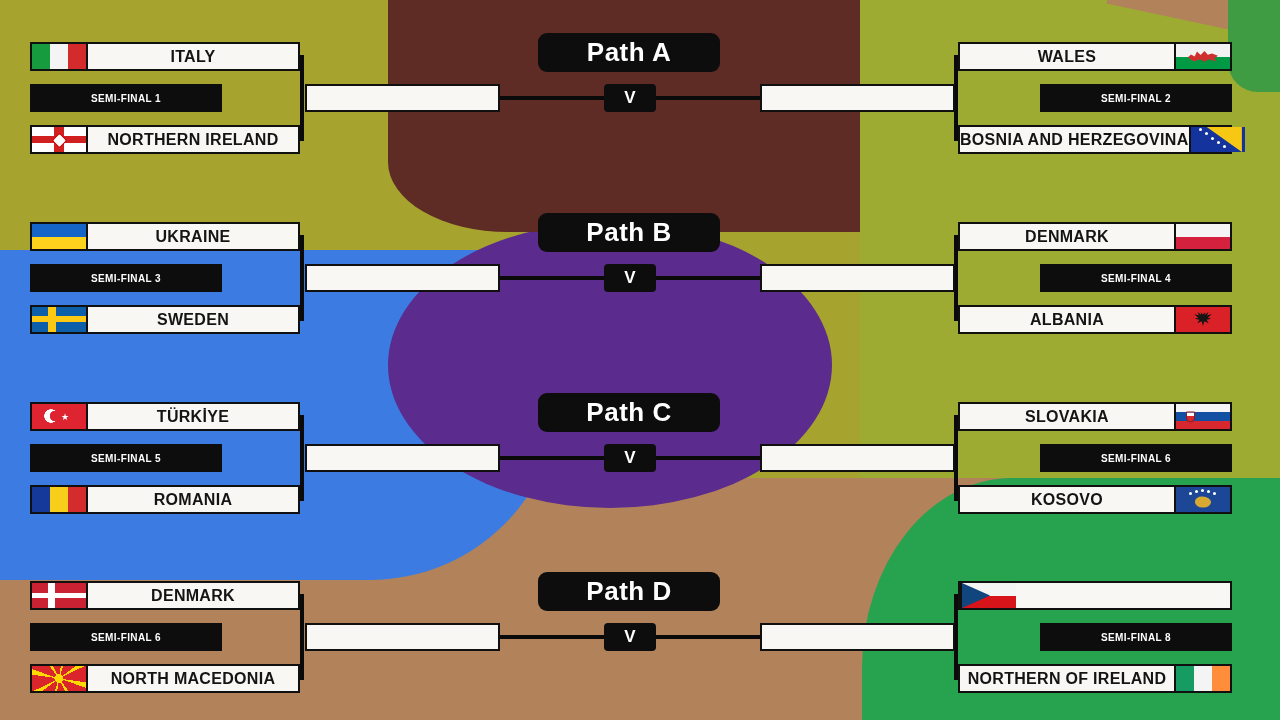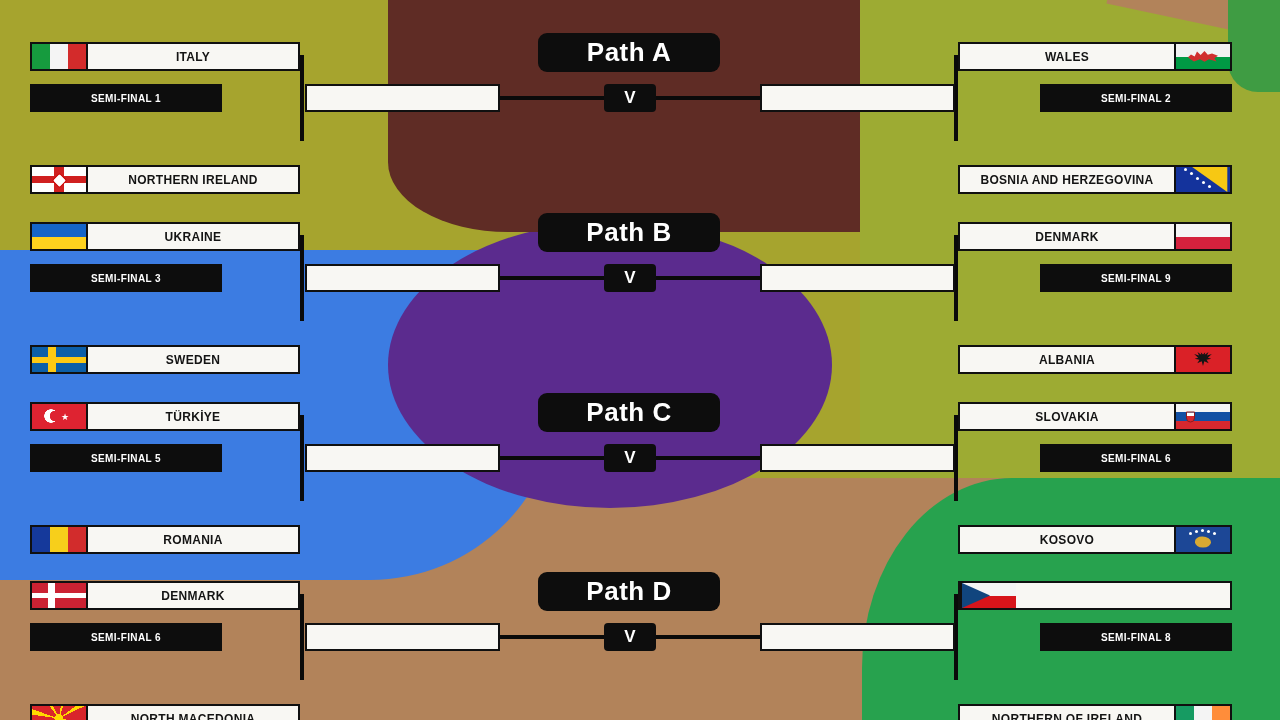--- a/index.html
+++ b/index.html
@@ -31,24 +31,24 @@
   .hline.l{left:498px;}
   .hline.r{left:654px;}
 
   .teambox{
     position:absolute;height:29px;box-sizing:border-box;
     background:#f8f7f3;border:2px solid #101010;
     display:flex;align-items:stretch;
   }
   .teambox.l{left:30px;width:270px;}
   .teambox.r{left:958px;width:274px;}
-  .t-top{top:0;} .t-bot{top:83px;margin-top:40px;}
+  .t-top{top:0;} .t-bot{top:83px;}
   .tname{
     flex:1;display:flex;align-items:center;justify-content:center;
-    font-size:12px;font-weight:700;color:#141414;letter-spacing:.3px;white-space:nowrap;
+    font-size:16px;font-weight:700;color:#141414;letter-spacing:.3px;white-space:nowrap;
   }
   .sf{
     position:absolute;top:42px;height:28px;width:192px;box-sizing:border-box;
     background:#0d0d0d;color:#fff;display:flex;align-items:center;justify-content:center;
     font-size:10px;font-weight:700;letter-spacing:.4px;
   }
   .sf.l{left:30px;} .sf.r{left:1040px;}
   .slot{
     position:absolute;top:42px;height:28px;width:195px;box-sizing:border-box;
     background:#f8f7f3;border:2px solid #101010;
@@ -233,21 +233,21 @@
     <div class="slot l"></div>
 
     <div class="plabel">Path B</div>
     <div class="vbox">V</div>
 
     <div class="slot r"></div>
     <div class="teambox r t-top">
       <span class="tname">DENMARK</span>
       <span class="flag" data-flag="poland"></span>
     </div>
-    <div class="sf r">SEMI-FINAL 9</div>
+    <div class="sf r">SEMI-FINAL 4</div>
     <div class="teambox r t-bot">
       <span class="tname">ALBANIA</span>
       <span class="flag" data-flag="albania"></span>
     </div>
   </section>
 
   <section class="group g-c">
     <div class="line vline l"></div>
     <div class="line vline r"></div>
     <div class="line hline l"></div>

